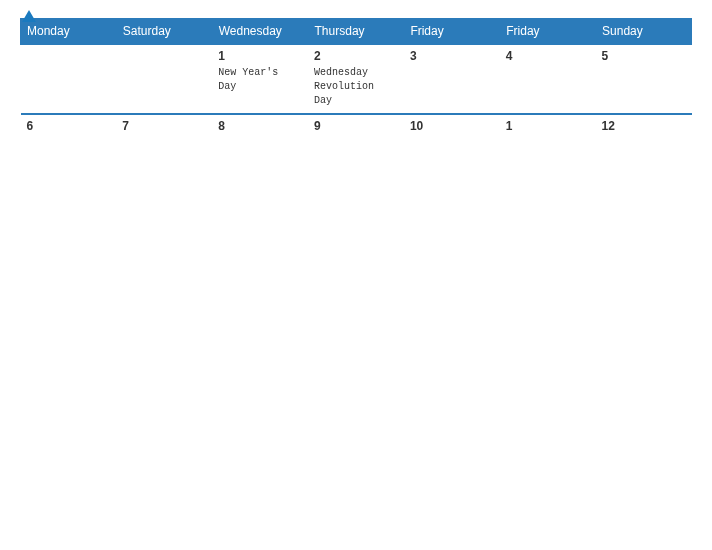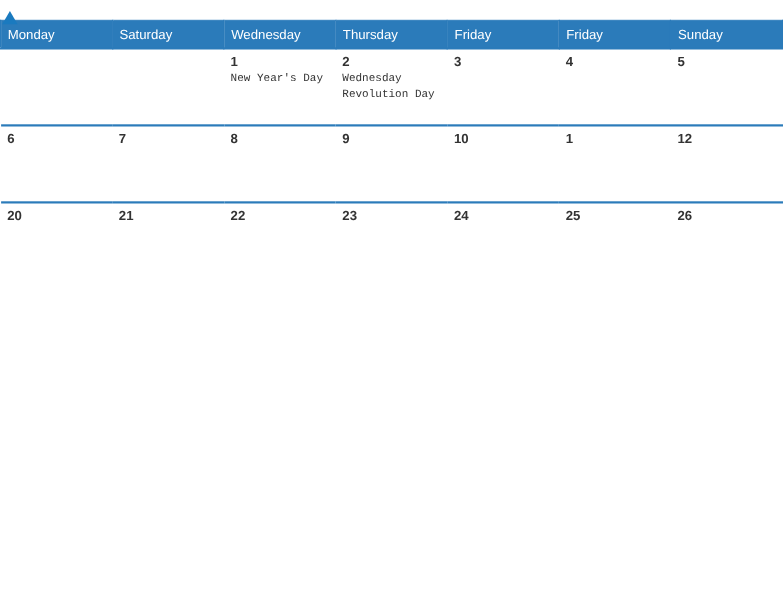--- a/index.html
+++ b/index.html
@@ -7,21 +7,21 @@
       font-family: Arial, sans-serif;
       background: #fff;
       width: 712px;
       height: 550px;
       overflow: hidden;
     }
     .page {
       width: 712px;
       height: 550px;
       background: #fff;
-      padding: 10px 0;
+      padding: 10px 20px;
     }
     .header {
       display: flex;
       align-items: center;
       justify-content: center;
       position: relative;
       margin-bottom: 8px;
     }
     .logo {
       position: absolute;
@@ -169,38 +169,15 @@
           <td>
             <span class="day-number">10</span>
           </td>
           <td>
             <span class="day-number">1</span>
           </td>
           <td>
             <span class="day-number">12</span>
           </td>
         </tr>
-        <tr>
-          <td>
-            <span class="day-number">20</span>
-          </td>
-          <td>
-            <span class="day-number">21</span>
-          </td>
-          <td>
-            <span class="day-number">22</span>
-          </td>
-          <td>
-            <span class="day-number">23</span>
-          </td>
-          <td>
-            <span class="day-number">24</span>
-          </td>
-          <td>
-            <span class="day-number">25</span>
-          </td>
-          <td>
-            <span class="day-number">26</span>
-          </td>
-        </tr>
       </tbody>
   </table>
 </div>
 
 </body></html>

